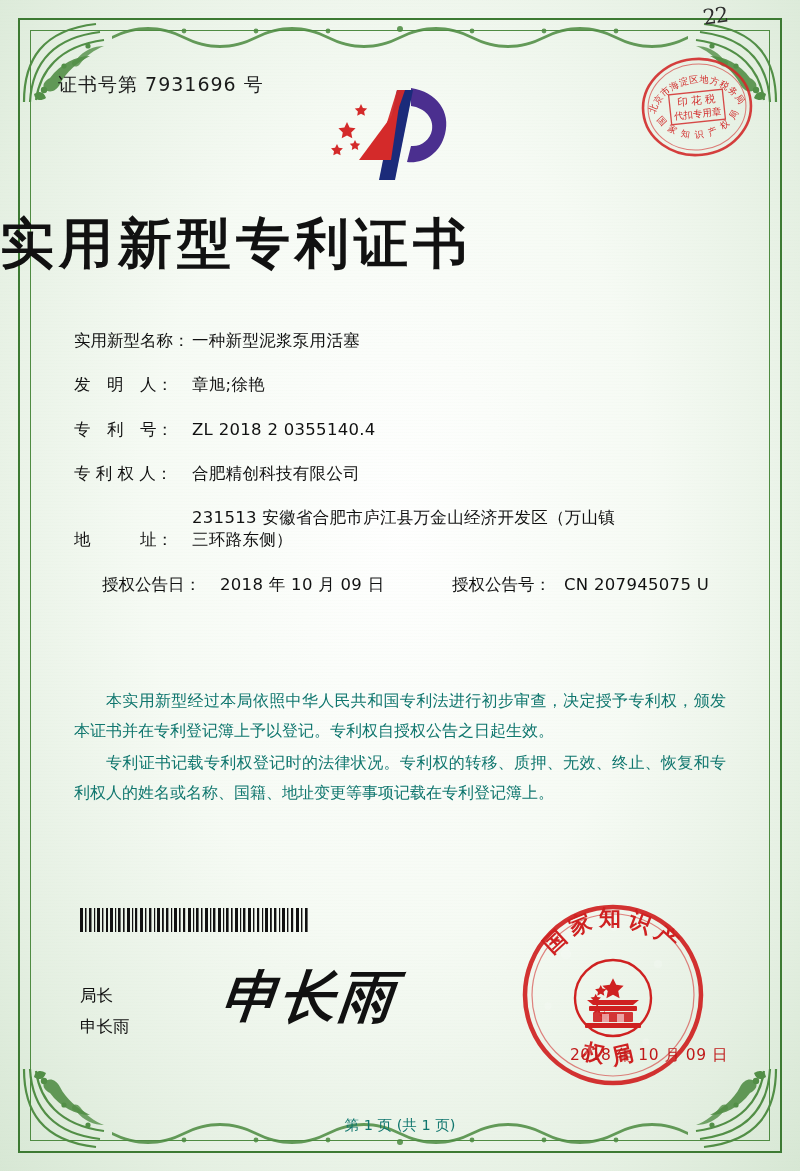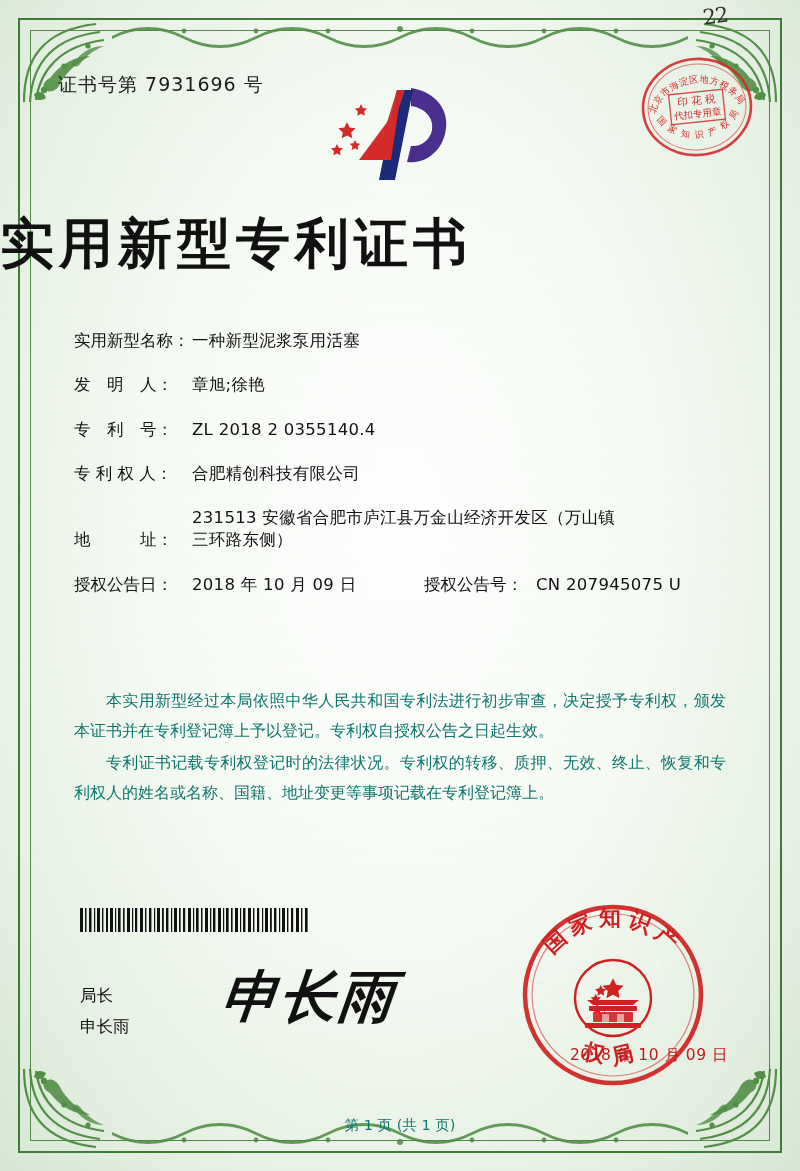--- a/index.html
+++ b/index.html
@@ -156,21 +156,21 @@
     color: #111;
     letter-spacing: .3px;
   }
   .field-value .indent-line {
     display: block;
   }
   .two-col {
     display: flex;
     margin-bottom: 14px;
   }
-  .two-col .left { width: 350px; display: flex; }
+  .two-col .left { width: 350px; display: flex; margin-left: 28px; }
   .two-col .right { flex: 1; display: flex; }
 
   
   .paragraphs {
     position: absolute;
     left: 74px;
     top: 686px;
     width: 652px;
     font-family: "DejaVu Serif", "Liberation Serif", serif;
     font-size: 16px;

